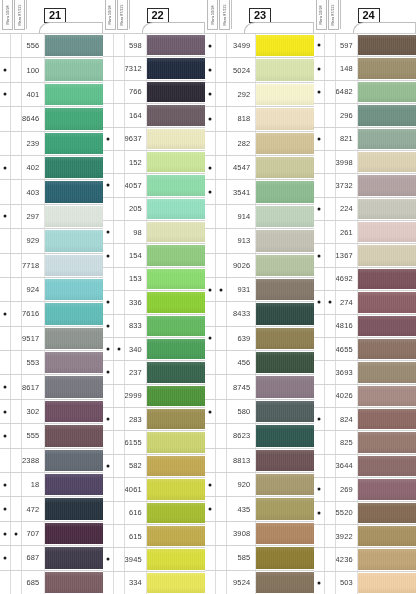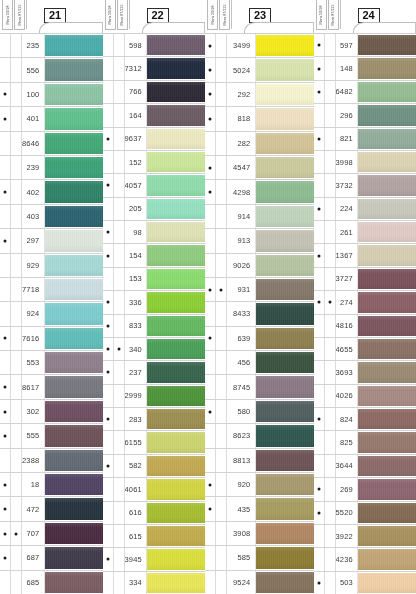--- a/index.html
+++ b/index.html
@@ -191,29 +191,20 @@
         </div>
         <div class="head-vline" style="left: 26px;"></div>
         <div class="tab-num">21</div>
         <div class="tab-curve"></div>
         <div class="tab-curve-r"></div>
       </div>
       <div class="rows">
         <div class="row">
           <div class="dotcell"></div>
           <div class="dotcell second"></div>
-          <div class="numcell">235</div>
-          <div class="swatch" style="background: rgb(74, 173, 170);">
-            <div class="thread"></div>
-            <div class="shade"></div>
-          </div>
-        </div>
-        <div class="row">
-          <div class="dotcell"></div>
-          <div class="dotcell second"></div>
           <div class="numcell">556</div>
           <div class="swatch" style="background: rgb(107, 144, 139);">
             <div class="thread"></div>
             <div class="shade"></div>
           </div>
         </div>
         <div class="row">
           <div class="dotcell">
             <span class="dot"></span>
           </div>
@@ -311,20 +302,29 @@
             <div class="shade"></div>
           </div>
         </div>
         <div class="row">
           <div class="dotcell">
             <span class="dot"></span>
           </div>
           <div class="dotcell second"></div>
           <div class="numcell">7616</div>
           <div class="swatch" style="background: rgb(97, 189, 185);">
+            <div class="thread"></div>
+            <div class="shade"></div>
+          </div>
+        </div>
+        <div class="row">
+          <div class="dotcell"></div>
+          <div class="dotcell second"></div>
+          <div class="numcell">9517</div>
+          <div class="swatch" style="background: rgb(142, 148, 144);">
             <div class="thread"></div>
             <div class="shade"></div>
           </div>
         </div>
         <div class="row">
           <div class="dotcell"></div>
           <div class="dotcell second"></div>
           <div class="numcell">553</div>
           <div class="swatch" style="background: rgb(143, 127, 140);">
             <div class="thread"></div>
@@ -766,21 +766,21 @@
           <div class="swatch" style="background: rgb(203, 201, 156);">
             <div class="thread"></div>
             <div class="shade"></div>
           </div>
         </div>
         <div class="row">
           <div class="dotcell">
             <span class="dot"></span>
           </div>
           <div class="dotcell second"></div>
-          <div class="numcell">4298</div>
+          <div class="numcell">3541</div>
           <div class="swatch" style="background: rgb(141, 188, 145);">
             <div class="thread"></div>
             <div class="shade"></div>
           </div>
         </div>
         <div class="row">
           <div class="dotcell"></div>
           <div class="dotcell second"></div>
           <div class="numcell">914</div>
           <div class="swatch" style="background: rgb(191, 211, 188);">
@@ -1051,21 +1051,21 @@
           <div class="dotcell second"></div>
           <div class="numcell">1367</div>
           <div class="swatch" style="background: rgb(214, 205, 180);">
             <div class="thread"></div>
             <div class="shade"></div>
           </div>
         </div>
         <div class="row">
           <div class="dotcell"></div>
           <div class="dotcell second"></div>
-          <div class="numcell">3727</div>
+          <div class="numcell">4692</div>
           <div class="swatch" style="background: rgb(123, 82, 91);">
             <div class="thread"></div>
             <div class="shade"></div>
           </div>
         </div>
         <div class="row">
           <div class="dotcell">
             <span class="dot"></span>
           </div>
           <div class="dotcell second">

